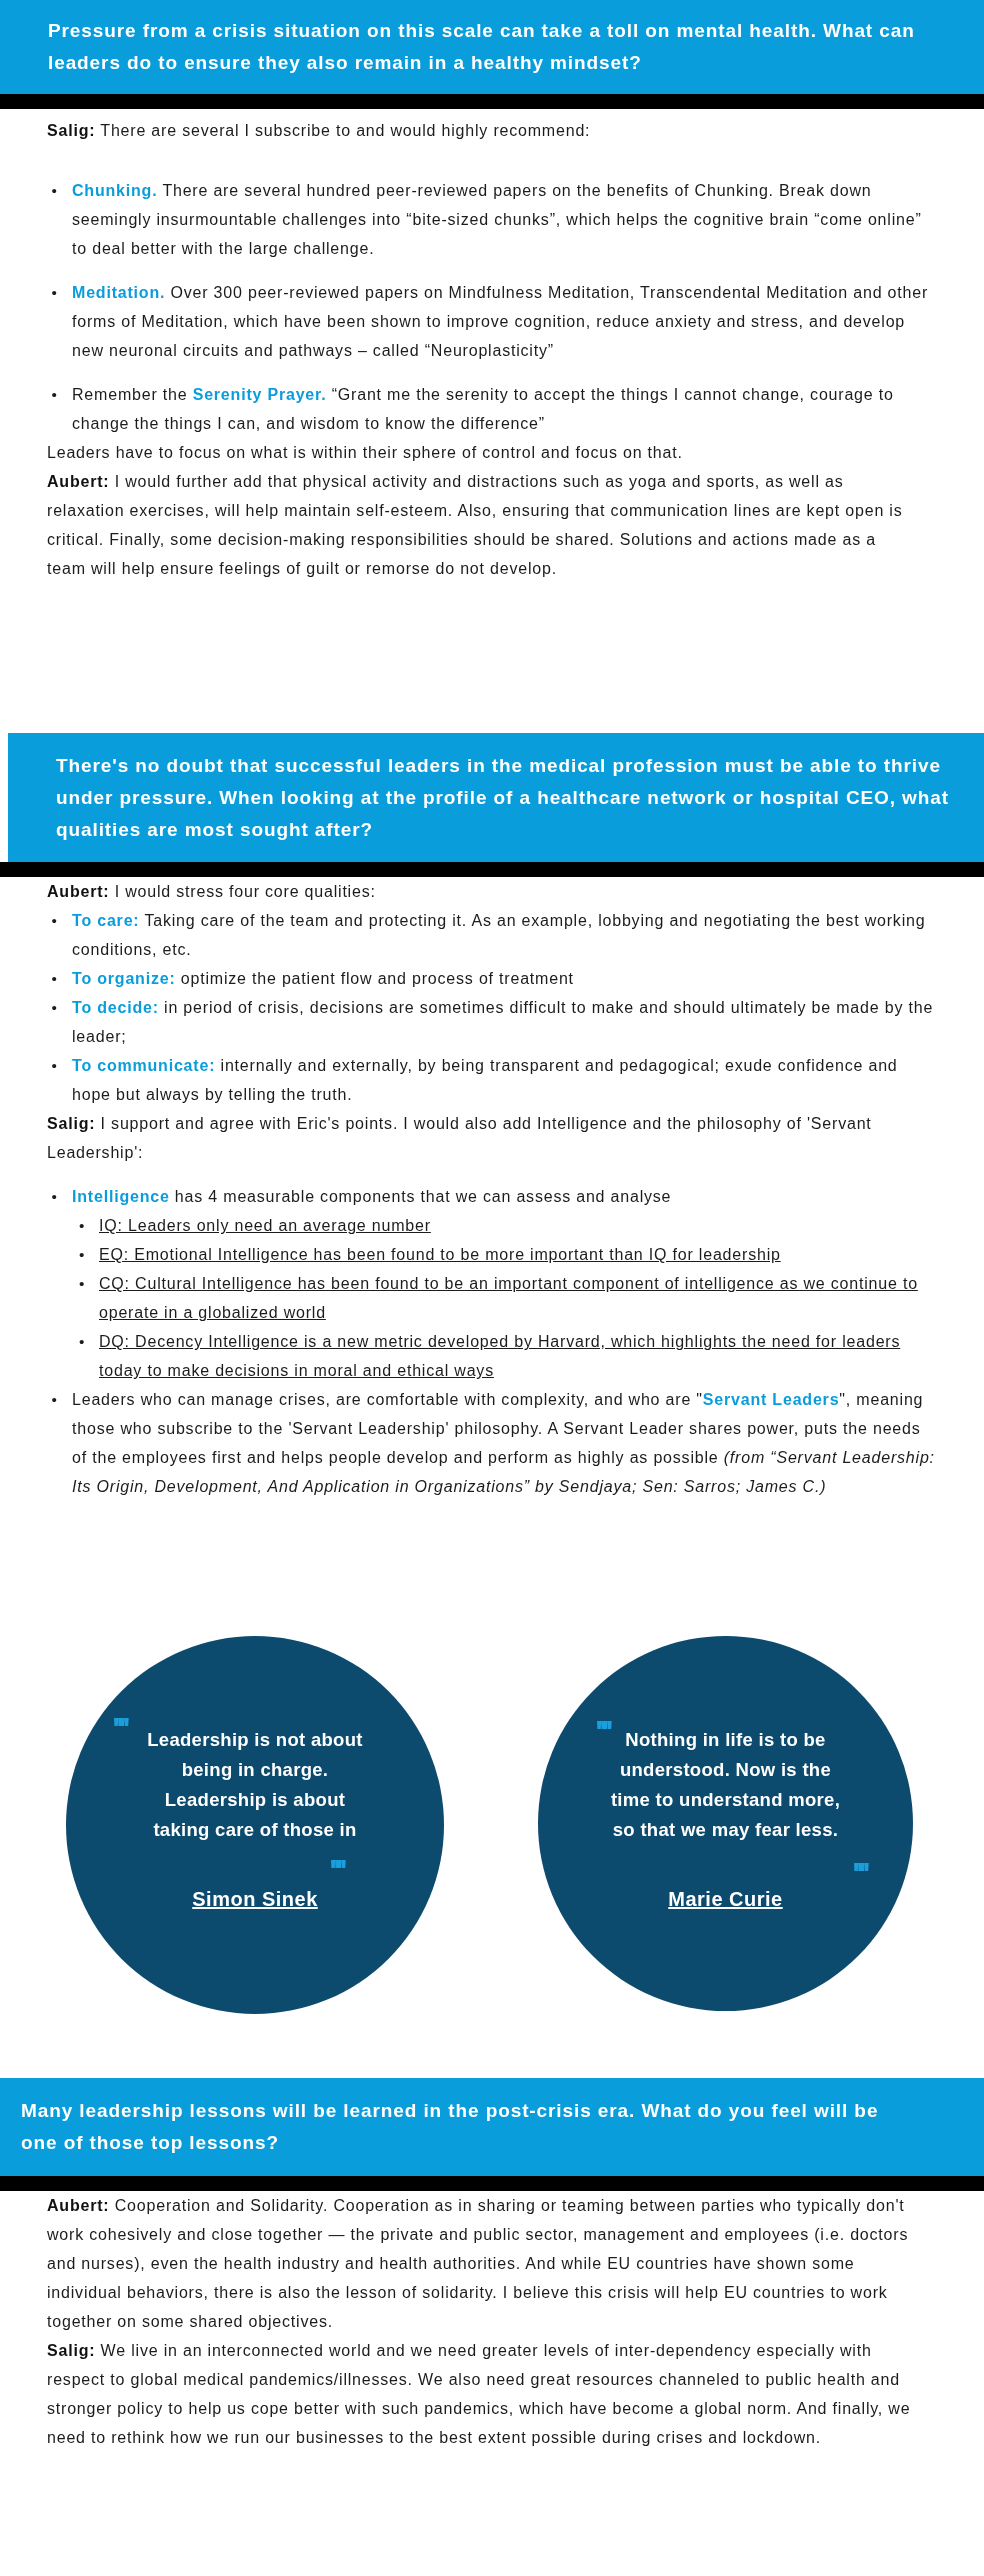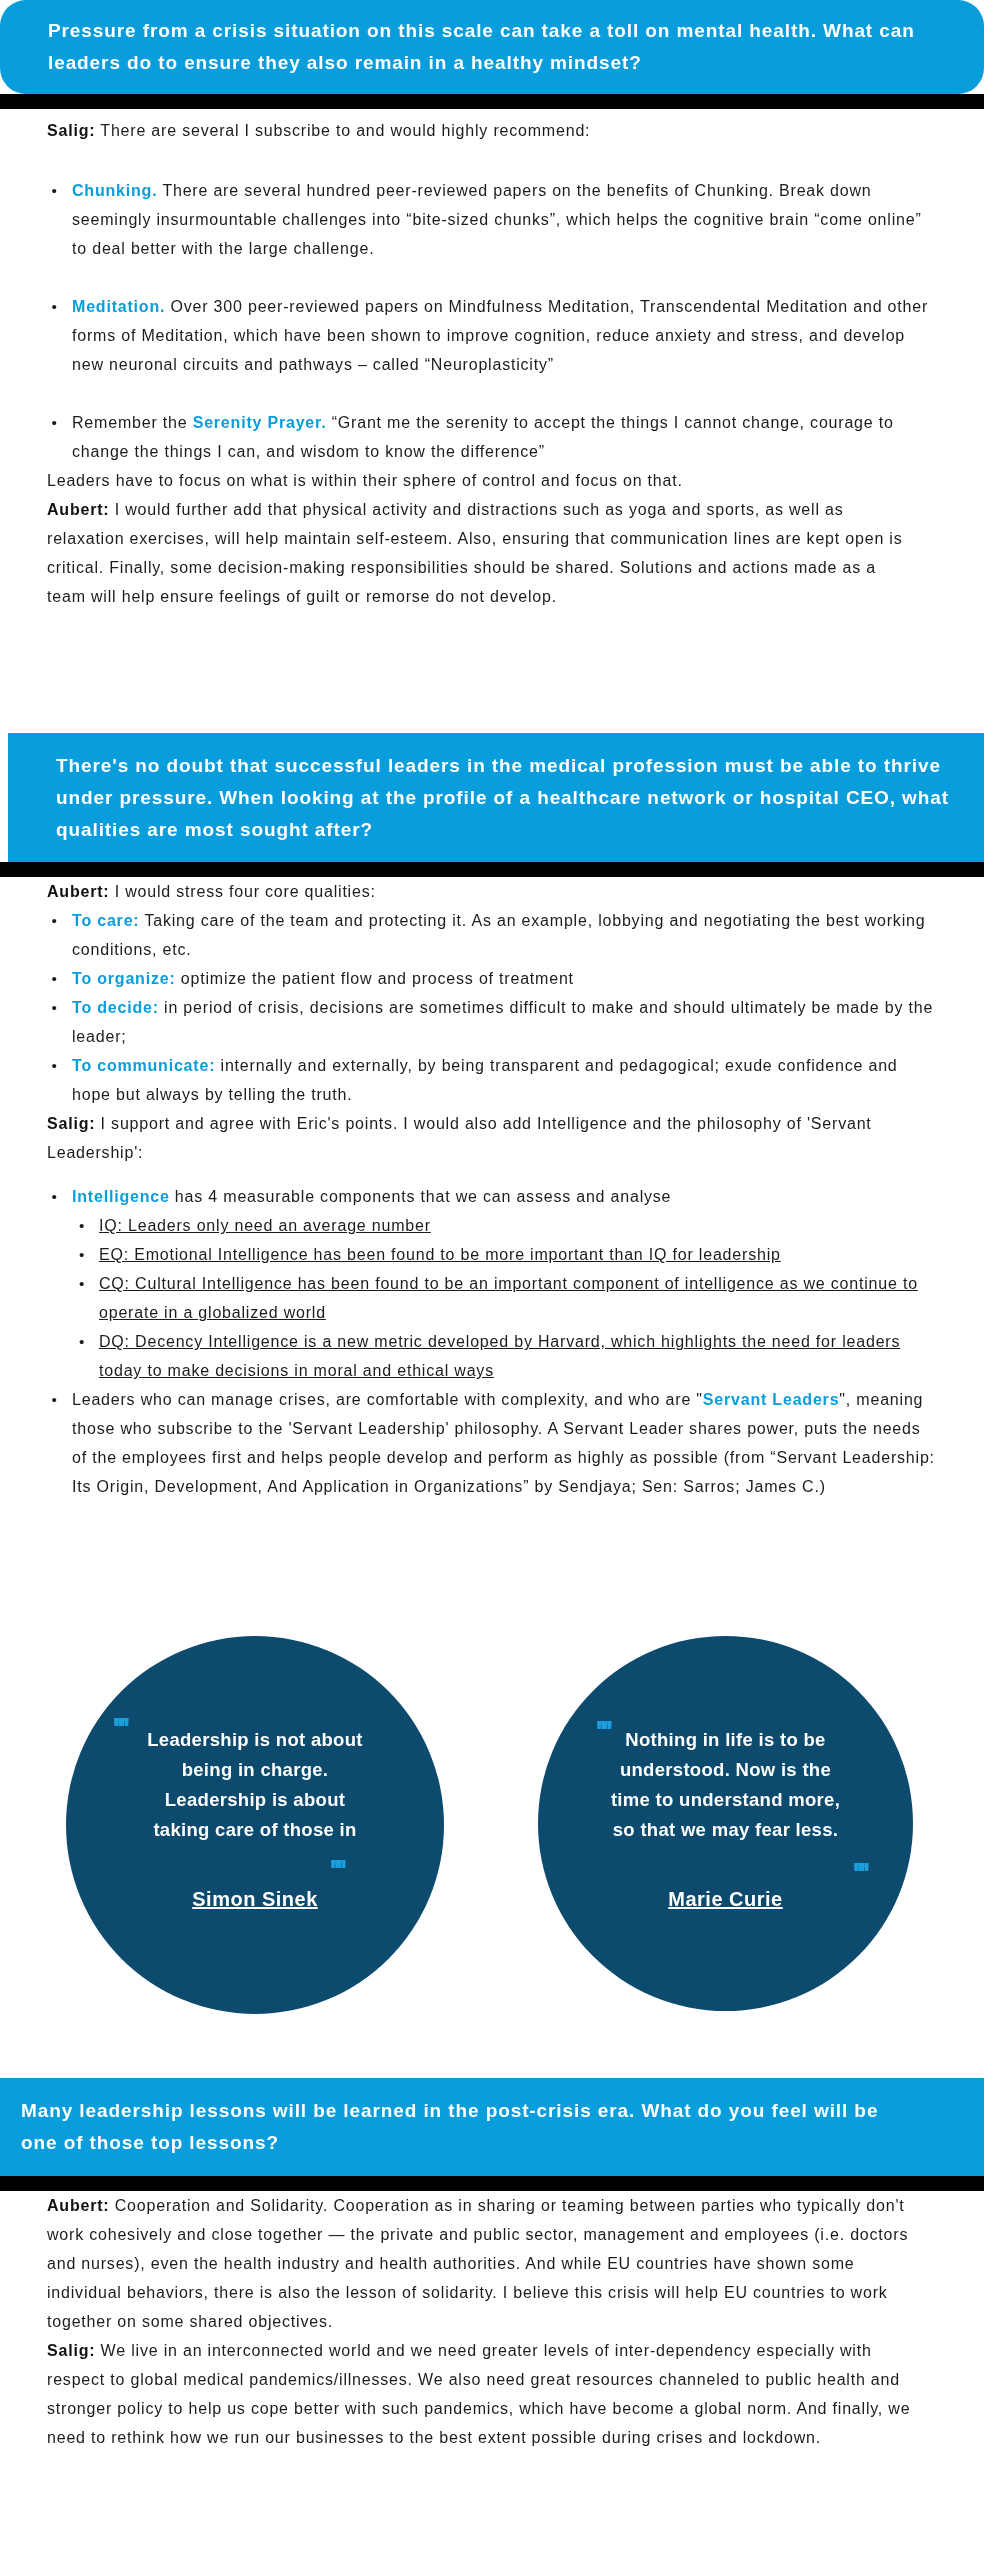--- a/index.html
+++ b/index.html
@@ -4,46 +4,46 @@
 <style>
   html,body{margin:0;padding:0;background:#fff;}
   #page{position:relative;width:984px;height:2576px;background:#ffffff;overflow:hidden;
         font-family:"Liberation Sans",sans-serif;color:#1c1c1c;}
 
   
   .banner{position:absolute;left:0;width:984px;background:#0a9ddb;box-sizing:border-box;
           padding-left:48px;display:flex;align-items:center;}
   .banner .banner-text{color:#ffffff;font-weight:bold;font-size:19px;line-height:32px;
           letter-spacing:0.9px;max-width:896px;}
-  .b1{top:0;height:94px;border-radius:26px;}
+  .b1{top:0;height:94px;}
   .b2{top:733px;height:129px;margin-left:8px;}
   .b3{top:2078px;height:98px;padding-left:21px;}
 
   
   .bar{position:absolute;left:0;width:984px;height:14.6px;background:#000000;}
   .bar1{top:94px;} .bar2{top:862px;} .bar3{top:2176px;}
 
   
   .section{position:absolute;left:0;width:984px;box-sizing:border-box;
            padding:0 42px 0 47px;font-size:16px;line-height:29px;letter-spacing:0.8px;}
   .sec1{top:116px;height:624px;}
   .sec2{top:877px;height:741px;}
   .sec3{top:2191px;height:385px;}
   .section p{margin:0;max-width:869px;}
   .speaker{font-weight:bold;color:#111;}
   .accent{color:#0a9ddb;font-weight:bold;}
-  .cite{margin-top:20px;}
+  .cite{font-style:italic;margin-top:20px;}
 
   .mt20{margin-top:15.4px;} .mt36{margin-top:28px;} .mt38{margin-top:29px;}
   .mt40{margin-top:31px;} .mt46{margin-top:35px;} .mt56{margin-top:43px;}
 
   
   .li{position:relative;padding-left:25px;max-width:865px;}
   .li::before{content:"\2022";position:absolute;left:4.6px;top:0;font-size:15.4px;color:#1c1c1c;}
-  .list-gap .li + .li{margin-top:29px;}
+  .list-gap .li + .li{margin-top:15px;}
   .list-tight .li{margin:0;}
   .sub .li{padding-left:52px;text-decoration:underline;}
   .sub .li::before{left:32px;}
 
   
   .circles{position:absolute;top:1617px;left:0;width:984px;height:408px;}
   .circle{position:absolute;border-radius:50%;background:#0c4a6e;box-sizing:border-box;
           text-align:center;}
   .circle-left{left:66px;top:18.5px;width:378px;height:378px;}
   .circle-right{left:538px;top:18.5px;width:375px;height:375px;}

